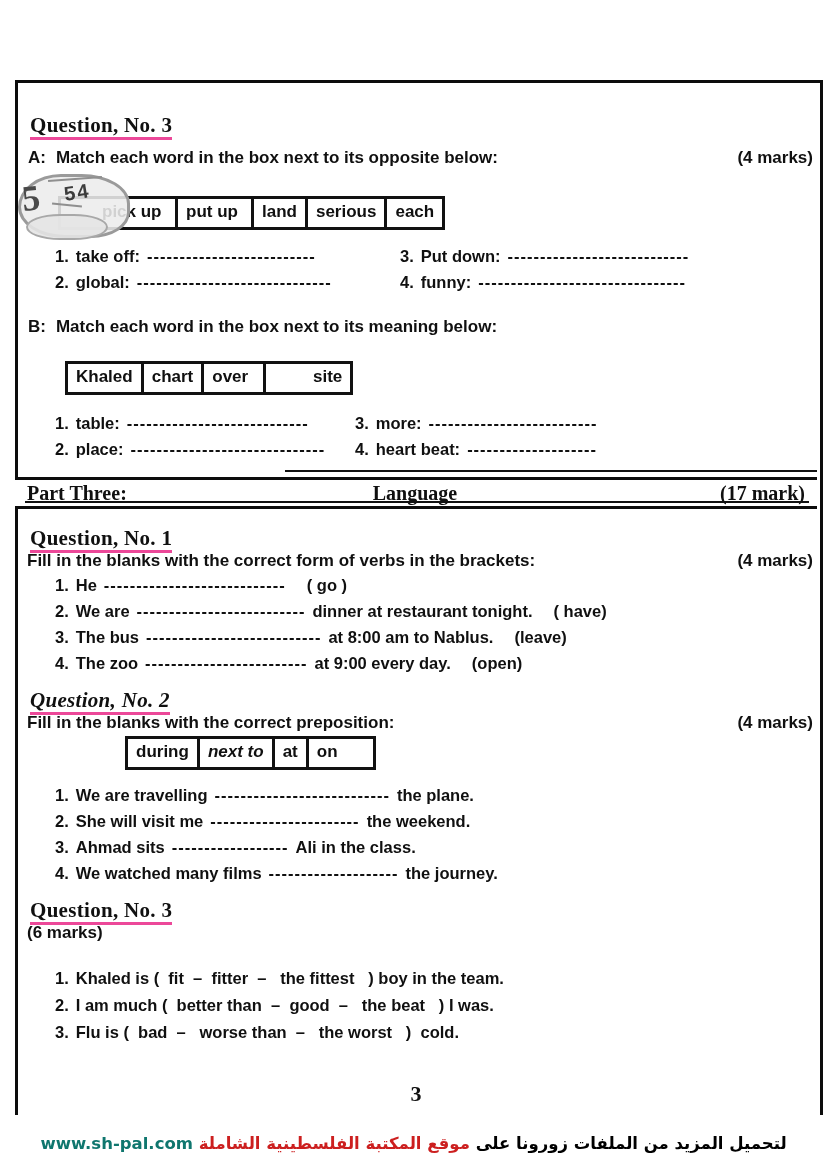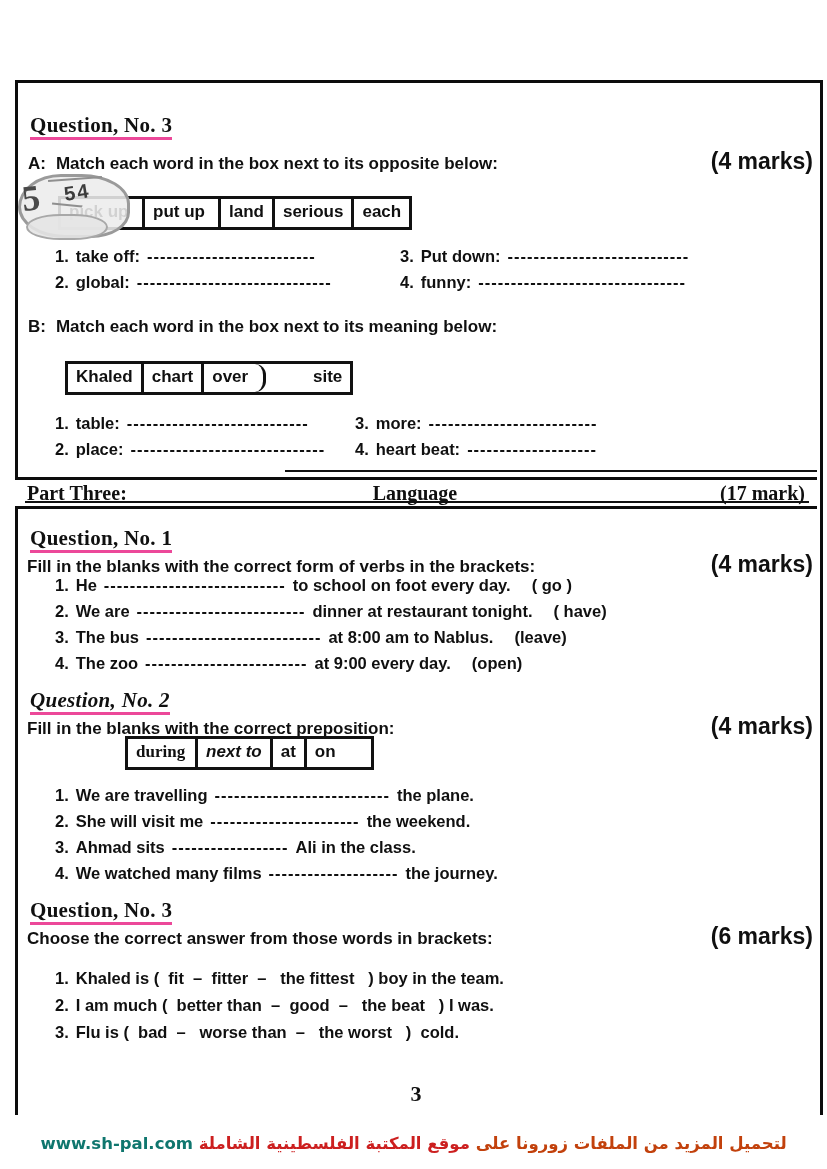--- a/index.html
+++ b/index.html
@@ -6,21 +6,21 @@
   body{width:827px;height:1169px;position:relative;font-family:"Liberation Sans",sans-serif;color:#101010;overflow:hidden;}
 
   
   .frame{position:absolute;left:15px;top:80px;width:802px;height:1032px;border:3px solid #0c0c0c;border-bottom:none;background:#fff;}
 
   
   .qhead{position:absolute;font-family:"Liberation Serif",serif;font-weight:700;font-size:21px;letter-spacing:.3px;border-bottom:3px solid #ec4899;padding-bottom:1px;line-height:1.05;}
 
   .instr-row{position:absolute;left:28px;right:14px;display:flex;justify-content:space-between;align-items:baseline;font-weight:700;font-size:17px;}
   .instr-left{display:flex;gap:10px;}
-  .marks{font-weight:700;font-size:23px;white-space:nowrap;}
+  .marks{font-weight:700;font-size:17px;white-space:nowrap;}
 
   
   .wbox{position:absolute;display:inline-flex;border:3px solid #111;background:#fff;}
   .wbox .cell{border-right:3px solid #111;padding:1px 8px 3px 8px;font-weight:700;font-size:17px;line-height:24px;box-sizing:border-box;}
   .wbox .cell:last-child{border-right:none;}
 
   
   .match-grid{position:absolute;display:flex;gap:0;}
   .match-col{display:flex;flex-direction:column;gap:7px;}
   .match-item{display:flex;align-items:baseline;gap:7px;font-weight:700;font-size:16.5px;white-space:nowrap;}
@@ -48,21 +48,21 @@
   .stamp-blob2{position:absolute;left:8px;top:40px;width:78px;height:22px;background:rgba(228,228,228,.9);border:2px solid #a8a8a8;border-radius:50%/60%;}
   .stamp-5{position:absolute;left:4px;top:6px;font-family:"Liberation Serif",serif;font-weight:700;font-size:36px;color:#4a4a4a;transform:rotate(-6deg);line-height:1;}
   .stamp-54{position:absolute;left:46px;top:8px;font-weight:700;font-size:20px;color:#3c3c3c;transform:rotate(-9deg);letter-spacing:2px;line-height:1;}
   .stamp-line{position:absolute;background:#8f8f8f;}
   .stamp-l1{left:30px;top:4px;width:54px;height:2px;transform:rotate(-4deg);}
   .stamp-l2{left:34px;top:30px;width:30px;height:2px;transform:rotate(6deg);}
 
   
   .pagenum{position:absolute;left:15px;top:1081px;width:802px;text-align:center;font-family:"Liberation Serif",serif;font-weight:700;font-size:22px;}
   .footer{position:absolute;left:0;top:1134px;width:827px;text-align:center;direction:rtl;font-family:"DejaVu Sans",sans-serif;font-weight:700;font-size:16.5px;}
-  .footer .navy{color:#c2410c;}
+  .footer .navy{color:#000000;}
   .footer .red{color:#cc1f1f;}
   .footer .url{color:#0f766e;direction:ltr;unicode-bidi:embed;}
 </style>
 </head>
 <body>
 
 <div class="frame"></div>
 
 <div class="qhead" style="left:30px;top:114px;">Question, No. 3</div>
 
@@ -77,21 +77,21 @@
 <div class="stamp">
   <div class="stamp-blob"></div>
   <div class="stamp-blob2"></div>
   <div class="stamp-line stamp-l1"></div>
   <div class="stamp-line stamp-l2"></div>
   <span class="stamp-5">5</span>
   <span class="stamp-54">54</span>
 </div>
 
 <div class="wbox" style="left:58px;top:196px;">
-  <span class="cell" style="min-width:84px;">pick up</span>
+  <span class="cell" style="min-width:84px;margin-left:33px;">pick up</span>
   <span class="cell" style="min-width:76px;">put up</span>
   <span class="cell" style="min-width:50px;">land</span>
   <span class="cell" style="min-width:76px;">serious</span>
   <span class="cell" style="min-width:48px;">each</span>
 </div>
 
 <div class="match-grid" style="left:55px;top:247px;">
   <div class="match-col" style="width:345px;">
     <div class="match-item">
       <span class="num">1.</span>
@@ -121,21 +121,21 @@
 <div class="instr-row" style="top:317px;">
   <span class="instr-left">
     <span>B:</span>
     <span>Match each word in the box next to its meaning below:</span>
   </span>
 </div>
 
 <div class="wbox" style="left:65px;top:361px;">
   <span class="cell" style="min-width:52px;">Khaled</span>
   <span class="cell" style="min-width:54px;">chart</span>
-  <span class="cell" style="min-width:62px;border-radius:11px;">over</span>
+  <span class="cell" style="min-width:62px;">over</span>
   <span class="cell" style="min-width:84px;text-align:right;">site</span>
 </div>
 
 <div class="match-grid" style="left:55px;top:414px;">
   <div class="match-col" style="width:300px;">
     <div class="match-item">
       <span class="num">1.</span>
       <span>table:</span>
       <span class="blank">----------------------------</span>
     </div>
@@ -174,21 +174,20 @@
   <span class="instr-left">
       <span>Fill in the blanks with the correct form of verbs in the brackets:</span>
     </span>
   <span class="marks">(4 marks)</span>
 </div>
 <div class="fill-list" style="left:55px;top:576px;">
   <div class="fill-item">
     <span class="num">1.</span>
     <span>He</span>
     <span class="blank">----------------------------</span>
-    <span>to school on foot every day.</span>
     <span class="bracket">( go )</span>
   </div>
   <div class="fill-item">
     <span class="num">2.</span>
     <span>We are</span>
     <span class="blank">--------------------------</span>
     <span>dinner at restaurant tonight.</span>
     <span class="bracket">( have)</span>
   </div>
   <div class="fill-item">
@@ -208,21 +207,21 @@
 </div>
 
 <div class="qhead" style="left:30px;top:689px;font-style:italic;">Question, No. 2</div>
 <div class="instr-row" style="top:713px;left:27px;">
   <span class="instr-left">
       <span>Fill in the blanks with the correct preposition:</span>
     </span>
   <span class="marks">(4 marks)</span>
 </div>
 <div class="wbox" style="left:125px;top:736px;">
-  <span class="cell" style="min-width:70px;font-family:Liberation Serif, serif;">during</span>
+  <span class="cell" style="min-width:70px;">during</span>
   <span class="cell" style="min-width:72px;font-style:italic;">next to</span>
   <span class="cell" style="min-width:34px;">at</span>
   <span class="cell" style="min-width:64px;">on</span>
 </div>
 <div class="fill-list" style="left:55px;top:786px;">
   <div class="fill-item">
     <span class="num">1.</span>
     <span>We are travelling</span>
     <span class="blank">---------------------------</span>
     <span>the plane.</span>
@@ -242,23 +241,20 @@
   <div class="fill-item">
     <span class="num">4.</span>
     <span>We watched many films</span>
     <span class="blank">--------------------</span>
     <span>the journey.</span>
   </div>
 </div>
 
 <div class="qhead" style="left:30px;top:899px;">Question, No. 3</div>
 <div class="instr-row" style="top:923px;left:27px;">
-  <span class="instr-left">
-      <span>Choose the correct answer from those words in brackets:</span>
-    </span>
   <span class="marks">(6 marks)</span>
 </div>
 <div class="fill-list" style="left:55px;top:969px;gap:8px;">
   <div class="fill-item">
     <span class="num">1.</span>
     <span class="choice-text">Khaled is (  fit  –  fitter  –   the fittest   ) boy in the team.</span>
   </div>
   <div class="fill-item">
     <span class="num">2.</span>
     <span class="choice-text">I am much (  better than  –  good  –   the beat   ) I was.</span>

